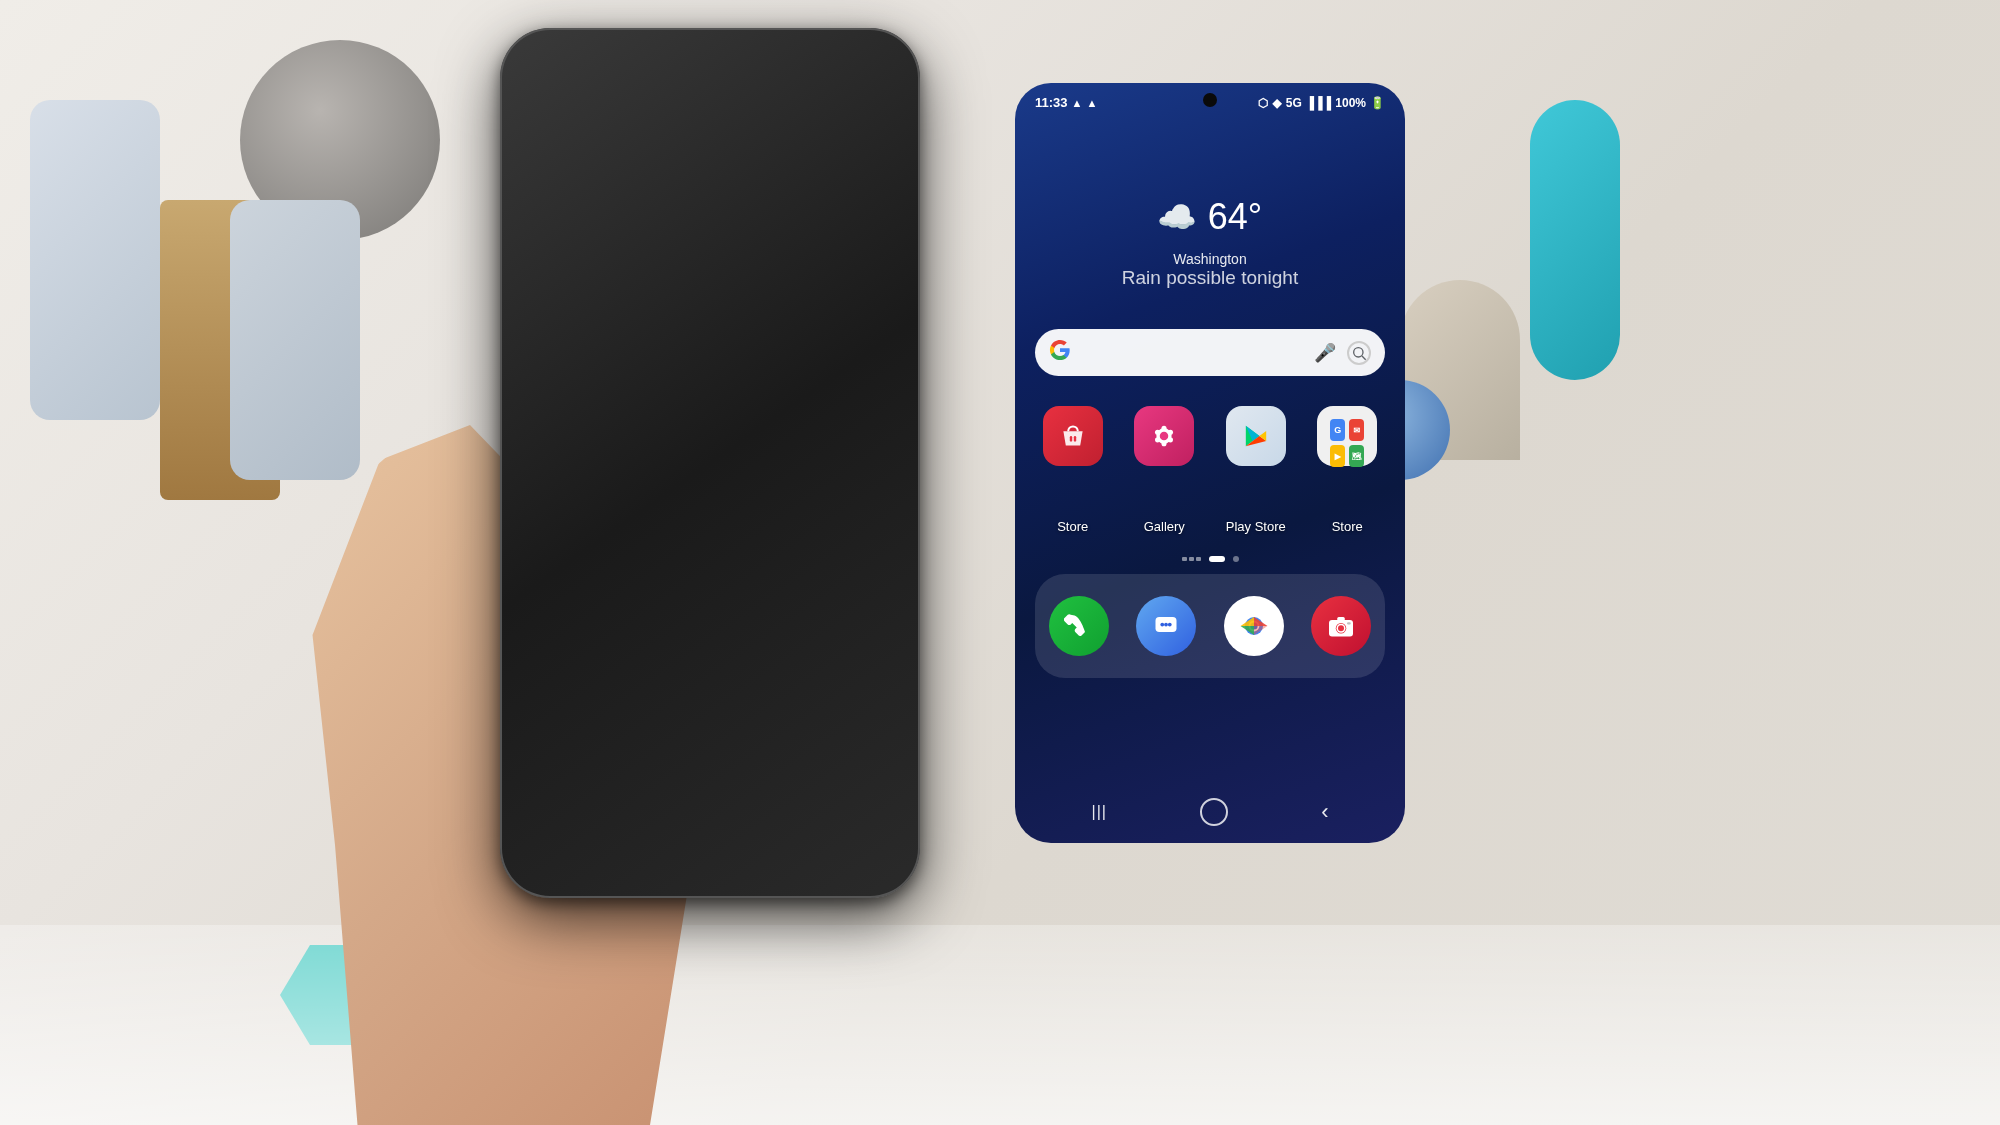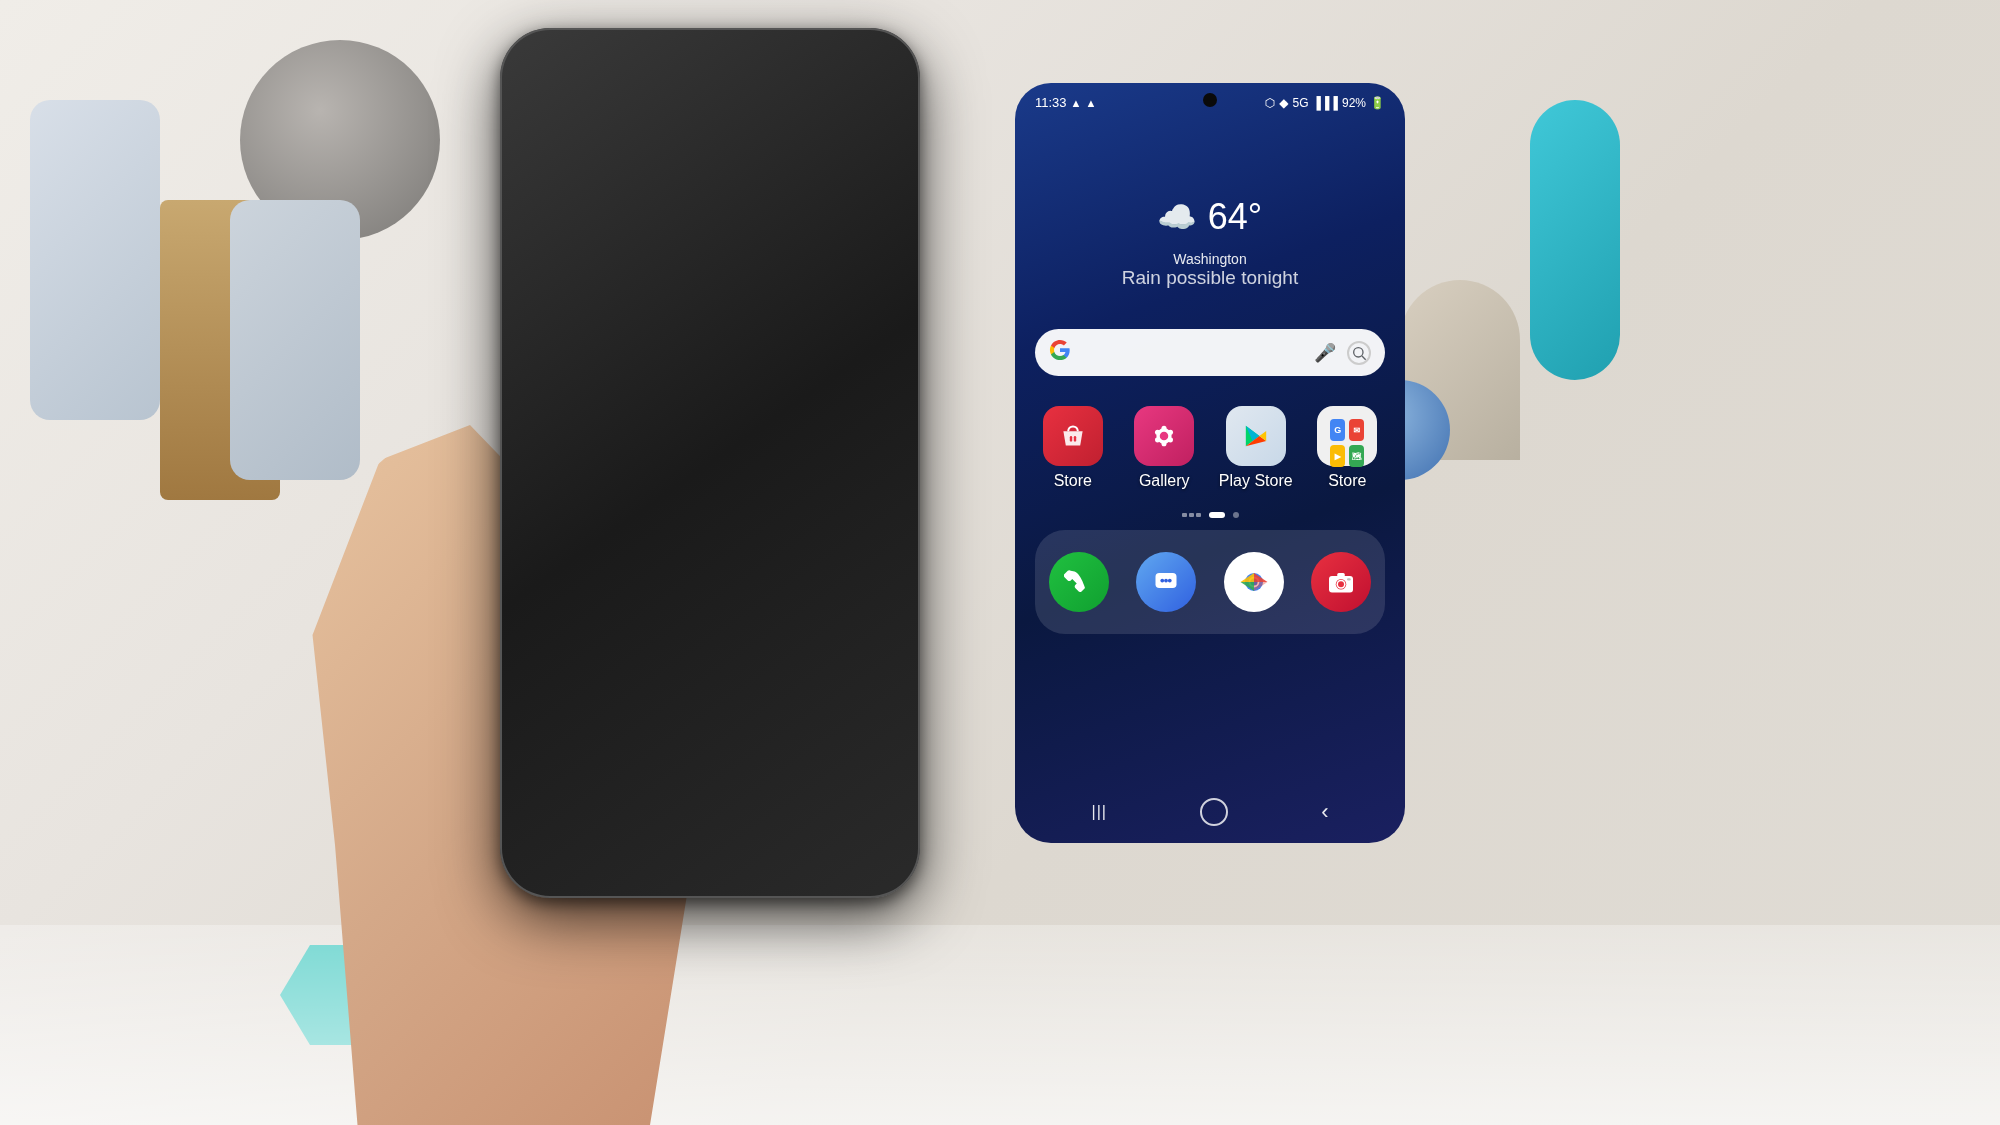--- a/index.html
+++ b/index.html
@@ -123,21 +123,21 @@
     }
 
     
     .status-bar {
       display: flex;
       justify-content: space-between;
       align-items: center;
       padding: 12px 20px 6px;
       color: white;
       font-size: 13px;
-      font-weight: 400;
+      font-weight: 700;
     }
     .status-left { display: flex; align-items: center; gap: 4px; }
     .status-right { display: flex; align-items: center; gap: 4px; font-size: 12px; }
 
     
     .camera-notch {
       position: absolute;
       top: 10px;
       left: 50%;
       transform: translateX(-50%);
@@ -235,23 +235,24 @@
       width: 60px;
       height: 60px;
       border-radius: 16px;
       display: flex;
       align-items: center;
       justify-content: center;
       font-size: 26px;
     }
     .app-label {
       color: white;
-      font-size: 16px;
+      font-size: 13px;
       text-align: center;
       text-shadow: 0 1px 3px rgba(0,0,0,0.6);
+      margin-top: 47px;
     }
 
     
     .icon-store { background: linear-gradient(135deg, #e83040, #c02030); }
     
     .icon-gallery { background: linear-gradient(135deg, #e83880, #c02060); }
     
     .icon-playstore { background: linear-gradient(135deg, #e0e8f0, #c8d8e8); }
 
     
@@ -363,21 +364,21 @@
       <div class="status-left">
         <span>11:33</span>
         <span style="font-size:11px;">▲</span>
         <span style="font-size:11px;">▲</span>
       </div>
       <div class="status-right">
         <span>⬡</span>
         <span>◆</span>
         <span>5G</span>
         <span>▐▐▐</span>
-        <span>92%</span>
+        <span>100%</span>
         <span>🔋</span>
       </div>
     </div>
 
     <div class="weather-widget">
       <div class="weather-temp">
         <span class="weather-cloud">☁️</span>
         <span>64°</span>
       </div>
       <div class="weather-city">Washington</div>

